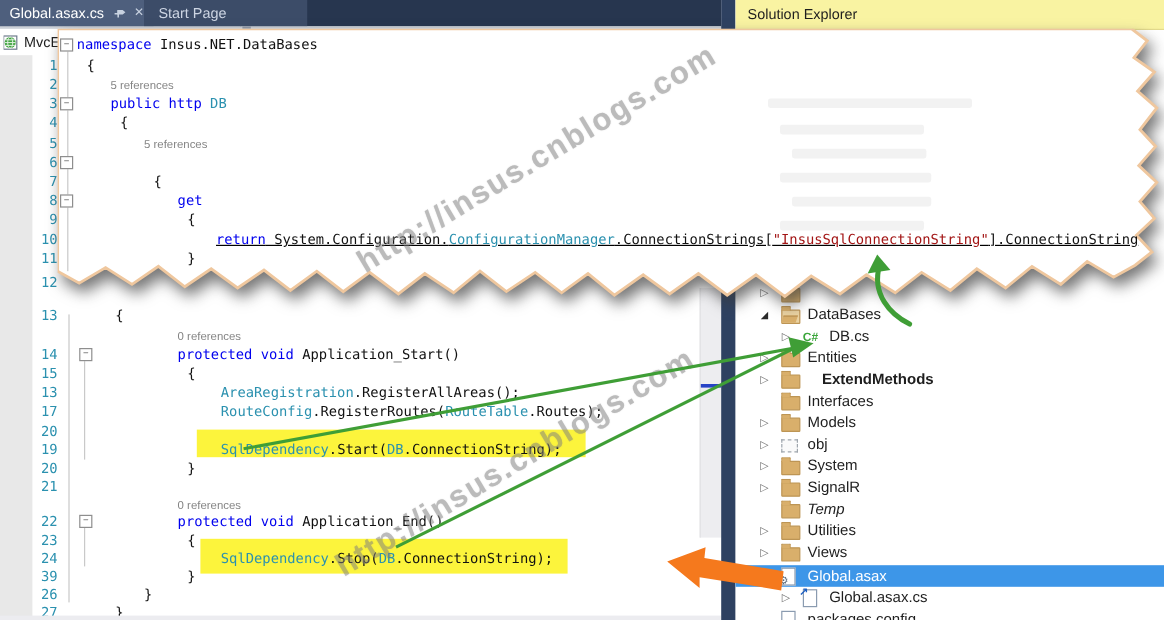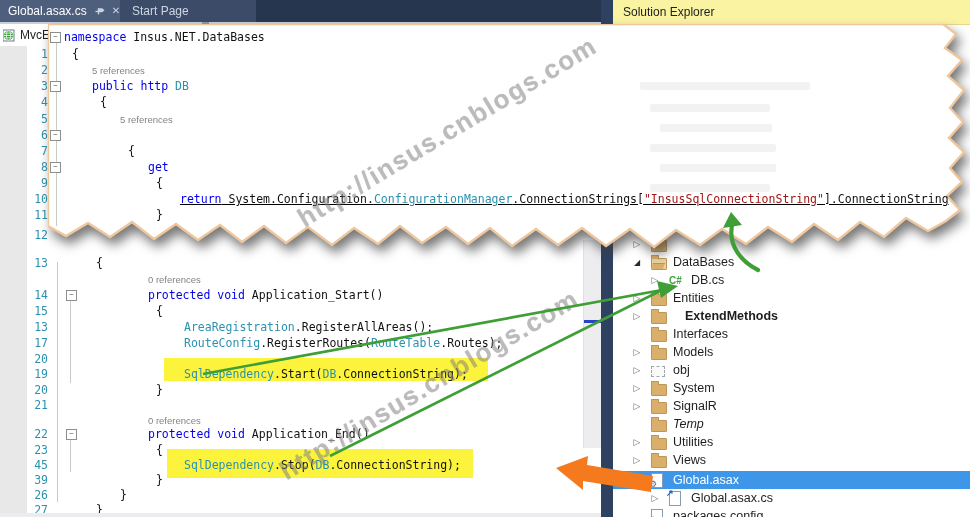--- a/index.html
+++ b/index.html
@@ -132,21 +132,21 @@
     <div class="lnum" style="top: 288px;">14</div>
     <div class="lnum" style="top: 304px;">15</div>
     <div class="lnum" style="top: 320px;">13</div>
     <div class="lnum" style="top: 336px;">17</div>
     <div class="lnum" style="top: 352px;">20</div>
     <div class="lnum" style="top: 367px;">19</div>
     <div class="lnum" style="top: 383px;">20</div>
     <div class="lnum" style="top: 398px;">21</div>
     <div class="lnum" style="top: 427px;">22</div>
     <div class="lnum" style="top: 443px;">23</div>
-    <div class="lnum" style="top: 458px;">45</div>
+    <div class="lnum" style="top: 458px;">24</div>
     <div class="lnum" style="top: 473px;">39</div>
     <div class="lnum" style="top: 488px;">26</div>
     <div class="lnum" style="top: 503px;">27</div>
   </div>
 <div class="abs" id="base-code">
     <div class="hl" style="left: 164px; top: 358px; width: 324px; height: 23px;"></div>
     <div class="hl" style="left: 167px; top: 449px; width: 306px; height: 29px;"></div>
     <div class="guide" style="left: 57px; top: 262px; height: 240px;"></div>
     <div class="guide" style="left: 70px; top: 296px; height: 87px;"></div>
     <div class="guide" style="left: 70px; top: 437px; height: 35px;"></div>

